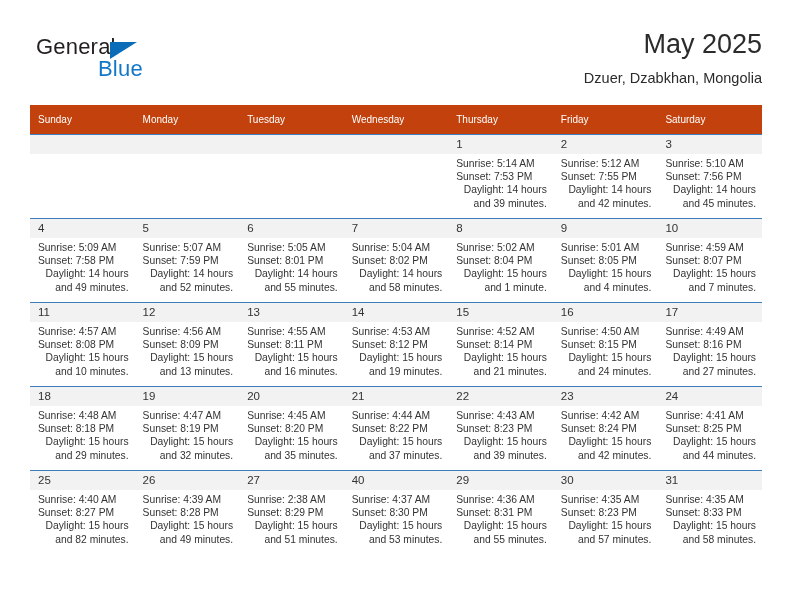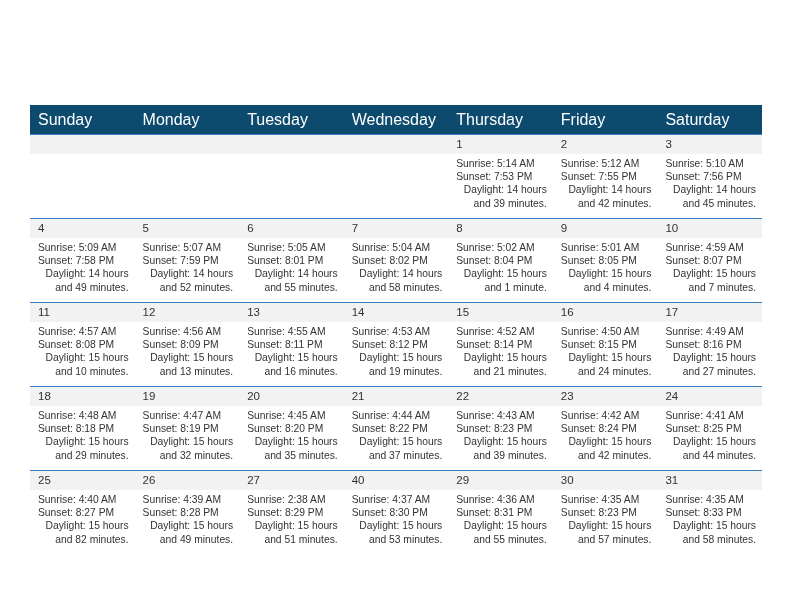--- a/index.html
+++ b/index.html
@@ -86,23 +86,23 @@
   
   .calendar {
     position: absolute;
     left: 30px;
     top: 105px;
     width: 732px;
     border-collapse: collapse;
     table-layout: fixed;
   }
   .calendar th {
-    background: #0c4a6e;
+    background: #c2410c;
     color: #ffffff;
-    font-size: 16px;
+    font-size: 10px;
     font-weight: normal;
     text-align: left;
     padding: 5px 0 5px 8px;
     height: 19px;
     border: none;
   }
   .calendar td {
     width: 104.5px;
     height: 84px;
     vertical-align: top;
@@ -140,20 +140,31 @@
   .details .wrap {
     white-space: normal;
     text-align: right;
   }
 </style>
 </head>
 <body>
 
 <div class="page">
 
+  <div class="header">
+    <div class="logo">
+      <span class="logo-general">General</span>
+      <span class="logo-tri"></span>
+      <span class="logo-blue">Blue</span>
+    </div>
+    <div class="title-block">
+      <div class="cal-title">May 2025</div>
+      <div class="cal-subtitle">Dzuer, Dzabkhan, Mongolia</div>
+    </div>
+  </div>
 
   <table class="calendar">
     <thead>
       <tr>
         <th>Sunday</th>
         <th>Monday</th>
         <th>Tuesday</th>
         <th>Wednesday</th>
         <th>Thursday</th>
         <th>Friday</th>

